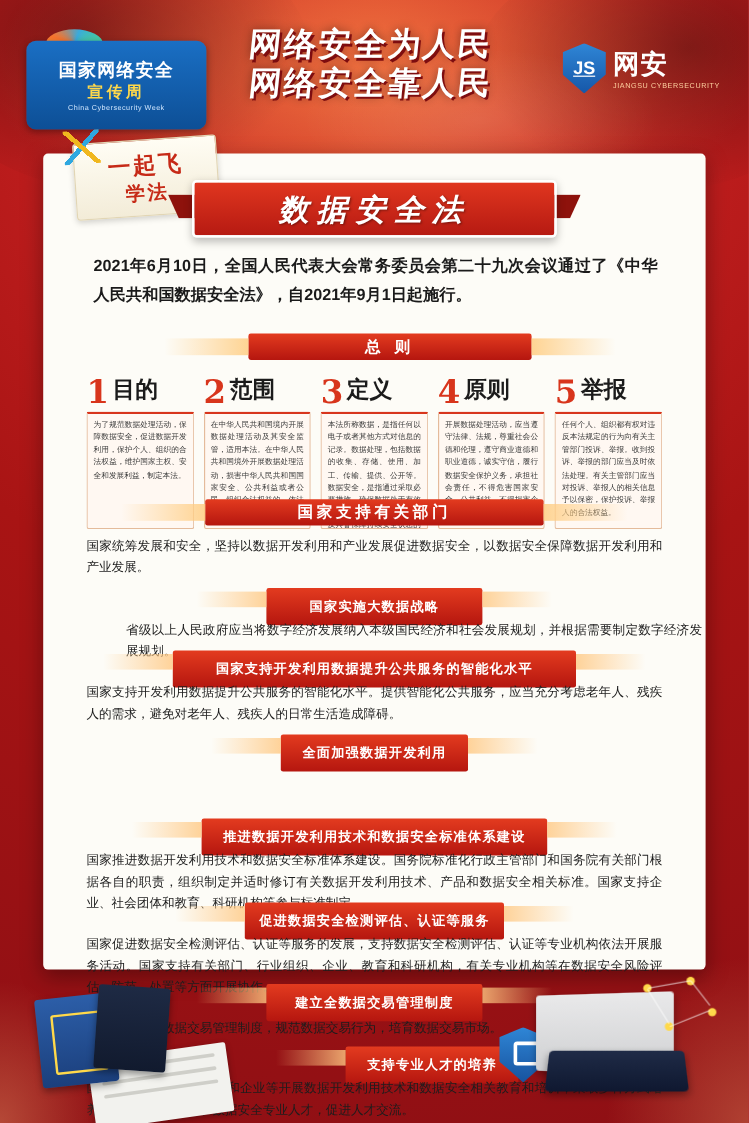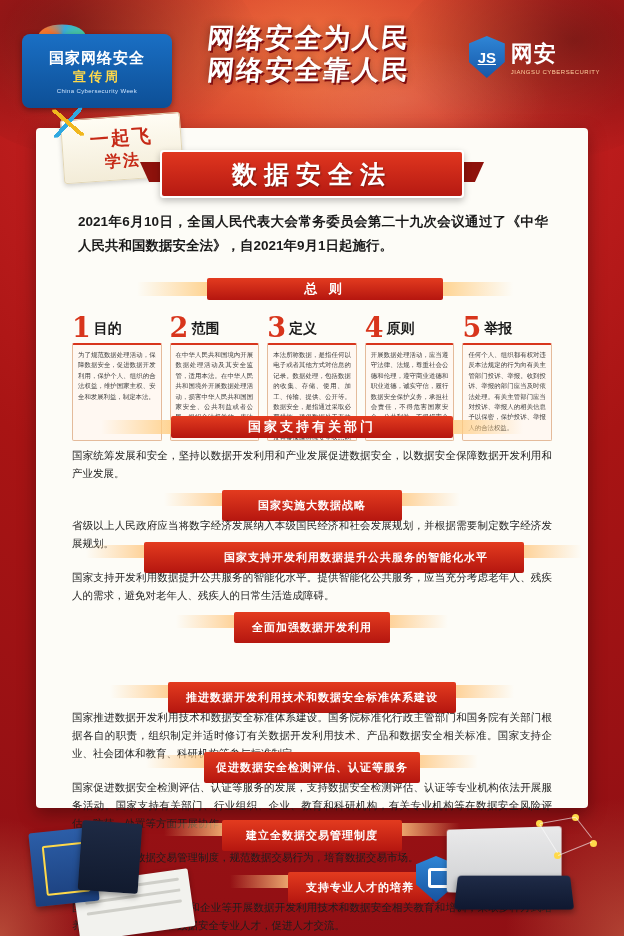--- a/index.html
+++ b/index.html
@@ -90,20 +90,21 @@
     position:absolute;left:50%;top:22px;transform:translateX(-50%);
     width:300px;height:44px;border-radius:4px;
     background:linear-gradient(180deg,#e0361f,#b61a12);
     box-shadow:0 3px 7px rgba(0,0,0,.25);
     display:flex;align-items:center;justify-content:center;
     border:2px solid #fff;
   }
   .title-banner span{
     color:#fff;font-size:25px;font-weight:bold;letter-spacing:7px;
     text-shadow:1px 1px 2px rgba(0,0,0,.4);
+    font-style:italic;
   }
   .banner-wing{
     position:absolute;top:34px;width:26px;height:20px;background:#8e120c;
   }
   .bw-l{left:50%;margin-left:-172px;clip-path:polygon(0 0,100% 0,100% 100%,35% 100%);}
   .bw-r{left:50%;margin-left:146px;clip-path:polygon(0 0,100% 0,65% 100%,0 100%);}
   .intro{
     position:absolute;left:42px;top:82px;width:470px;
     font-size:13.5px;font-weight:bold;color:#1a1a1a;line-height:1.8;text-align:justify;
   }
@@ -122,21 +123,21 @@
   .secbar:after{right:-70px;background:linear-gradient(270deg,rgba(255,220,150,.0),rgba(255,205,130,.85));}
   .zongze{position:absolute;left:171px;top:150px;width:236px;}
   
   .cols{position:absolute;left:36px;top:186px;width:480px;display:flex;gap:8px;}
   .col{width:90px;}
   .col-head{display:flex;align-items:flex-end;gap:3px;height:26px;}
   .col-num{
     font-size:27px;font-weight:bold;color:#d8351c;line-height:.9;
     font-family:"DejaVu Serif","Liberation Serif",serif;
   }
-  .col-title{font-size:14px;font-weight:bold;color:#1b1b1b;padding-bottom:2px;}
+  .col-title{font-size:19px;font-weight:bold;color:#1b1b1b;padding-bottom:2px;}
   .col-body{
     margin-top:3px;border:1px solid #e4bb9b;border-top:2px solid #d8351c;border-radius:2px;
     background:#fff8f2;padding:5px 5px 6px;
     font-size:6.4px;line-height:1.62;color:#3a3a3a;text-align:justify;height:84px;overflow:hidden;
   }
   
   .dev-bar{position:absolute;left:135px;top:288px;width:282px;}
   .dev-bar .secbar span{letter-spacing:3px;font-size:13px;}
   .body-txt{
     position:absolute;left:36px;width:480px;
@@ -295,23 +296,23 @@
       <div class="secbar">
         <span>国家支持有关部门</span>
       </div>
     </div>
 
     <div class="body-txt" style="top:318px;">国家统筹发展和安全，坚持以数据开发利用和产业发展促进数据安全，以数据安全保障数据开发利用和产业发展。</div>
 
     <div class="sub-bar" style="left:186px;top:362px;width:180px;">
       <span>国家实施大数据战略</span>
     </div>
-    <div class="body-txt" style="top:388px;">省级以上人民政府应当将数字经济发展纳入本级国民经济和社会发展规划，并根据需要制定数字经济发展规划。</div>
-
-    <div class="sub-bar" style="left:108px;top:414px;width:336px;padding-left:44px;">
+    <div class="body-txt" style="top:388px;margin-left:33px;">省级以上人民政府应当将数字经济发展纳入本级国民经济和社会发展规划，并根据需要制定数字经济发展规划。</div>
+
+    <div class="sub-bar" style="left:108px;top:414px;width:336px;">
       <span>国家支持开发利用数据提升公共服务的智能化水平</span>
     </div>
     <div class="body-txt" style="top:440px;">国家支持开发利用数据提升公共服务的智能化水平。提供智能化公共服务，应当充分考虑老年人、残疾人的需求，避免对老年人、残疾人的日常生活造成障碍。</div>
 
     <div class="sub-bar" style="left:198px;top:484px;width:156px;">
       <span>全面加强数据开发利用</span>
     </div>
 
     <div class="sub-bar" style="left:132px;top:554px;width:288px;">
       <span>推进数据开发利用技术和数据安全标准体系建设</span>

